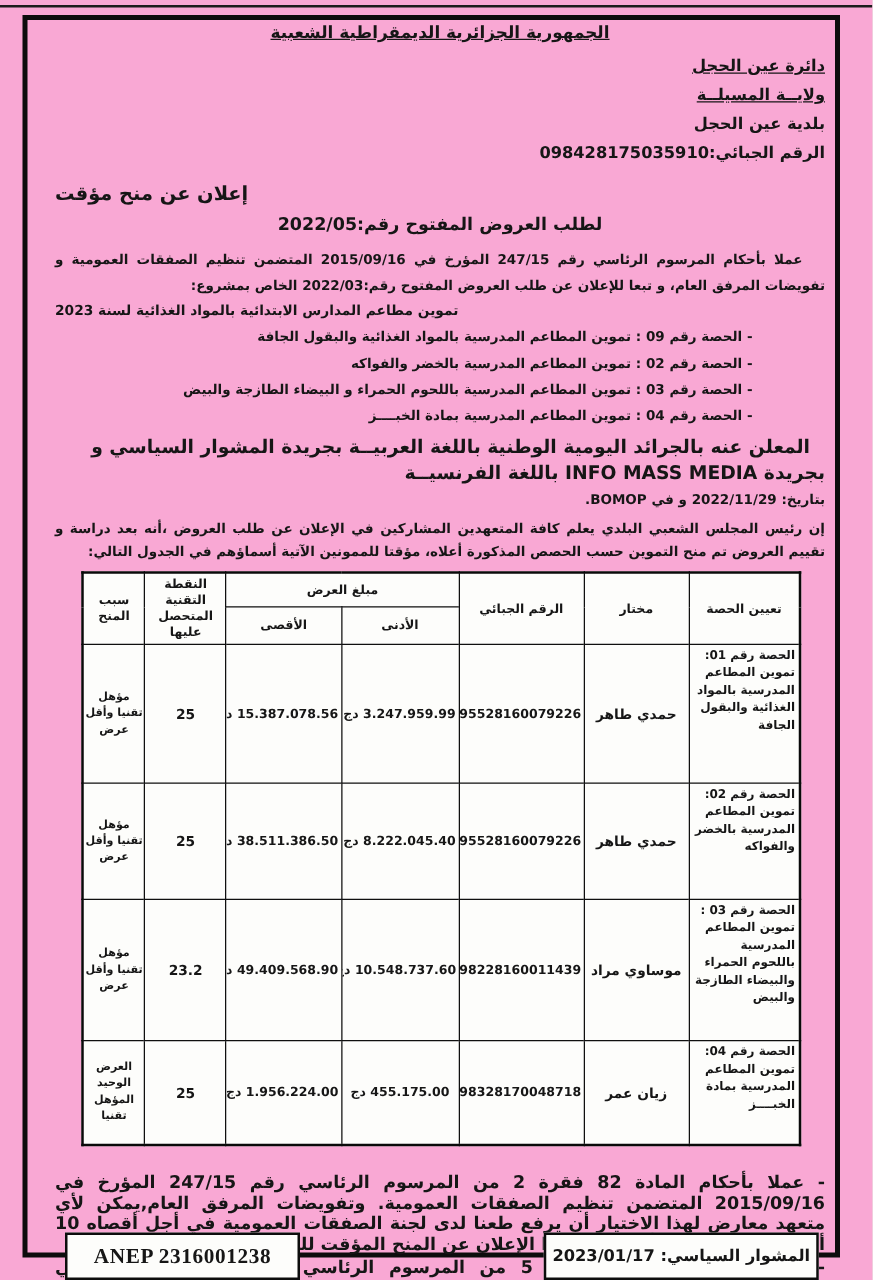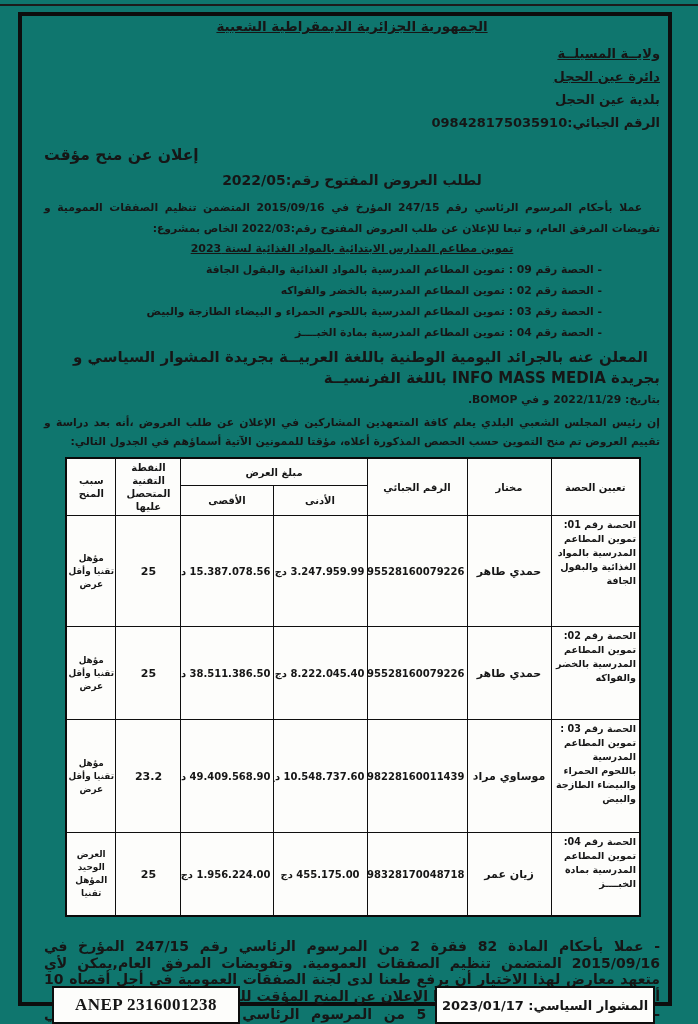--- a/index.html
+++ b/index.html
@@ -1,33 +1,33 @@
 <!DOCTYPE html>
 <html lang="ar"><head>
 <meta charset="utf-8">
 <style>
   html,body { margin:0; padding:0; background:#e8e8e6; }
   .page {
     position:relative; width:698px; height:1024px; margin:0 auto;
-    background:#0f766e; overflow:hidden;
+    background:#f9a8d4; overflow:hidden;
     font-family:"DejaVu Sans", sans-serif; color:#161616; font-weight:700;
   }
   .topline { position:absolute; top:4px; left:0; right:0; height:2px; background:#1c1c1c; }
   .frame { position:absolute; top:12px; left:18px; right:26px; bottom:18px; border:4px solid #0d0d0d; }
   .content { position:absolute; top:16px; left:44px; right:38px; direction:rtl; text-align:right; }
 
   .republic { text-align:center; font-size:13.5px; line-height:20px; text-decoration:underline; }
   .authority { margin-top:6px; font-size:13px; line-height:23px; }
   .underlined { text-decoration:underline; }
 
   .title1 { text-align:left; font-size:15.5px; line-height:22px; margin-top:10px; }
   .title2 { text-align:center; font-size:14px;  line-height:20px; margin-top:4px; }
 
   .intro  { font-size:10.8px; line-height:20.5px; margin-top:8px; text-align:justify; text-indent:18px; }
-  .project{ text-align:center; font-size:11px; line-height:16px; margin-top:2px;text-decoration:underline; }
+  .project{ text-align:left; font-size:11px; line-height:16px; margin-top:2px; }
 
   .lots { margin:6px 58px 0 0; font-size:10.8px; }
   .lot-item { margin-bottom:7px; line-height:14px; }
   .lot-item::before { content:"-  "; }
 
   .pub  { font-size:15px; line-height:21px; margin-top:4px; text-indent:12px; }
   .pub2 { font-size:10.8px; line-height:21px; }
   .award{ font-size:10.8px; line-height:18.5px; margin-top:4px; text-align:justify; }
 
   table.results-table {
@@ -74,22 +74,22 @@
 <body>
 
 <div class="page">
   <div class="topline"></div>
   <div class="frame"></div>
 
   <div class="content">
     <div class="republic">الجمهورية الجزائرية الديمقراطية الشعبية</div>
 
     <div class="authority">
+      <div class="underlined">دائرة عين الحجل</div>
       <div class="underlined">ولايــة المسيلــة</div>
-      <div class="underlined">دائرة عين الحجل</div>
       <div>بلدية عين الحجل</div>
       <div>الرقم الجبائي:098428175035910</div>
     </div>
 
     <div class="title1">إعلان عن منح مؤقت</div>
     <div class="title2">لطلب العروض المفتوح رقم:2022/05</div>
 
     <div class="intro">عملا بأحكام المرسوم الرئاسي رقم 247/15 المؤرخ في 2015/09/16 المتضمن تنظيم الصفقات العمومية و تفويضات المرفق العام، و تبعا للإعلان عن طلب العروض المفتوح رقم:2022/03 الخاص بمشروع:</div>
     <div class="project">تموين مطاعم المدارس الابتدائية بالمواد الغذائية لسنة 2023</div>
 

